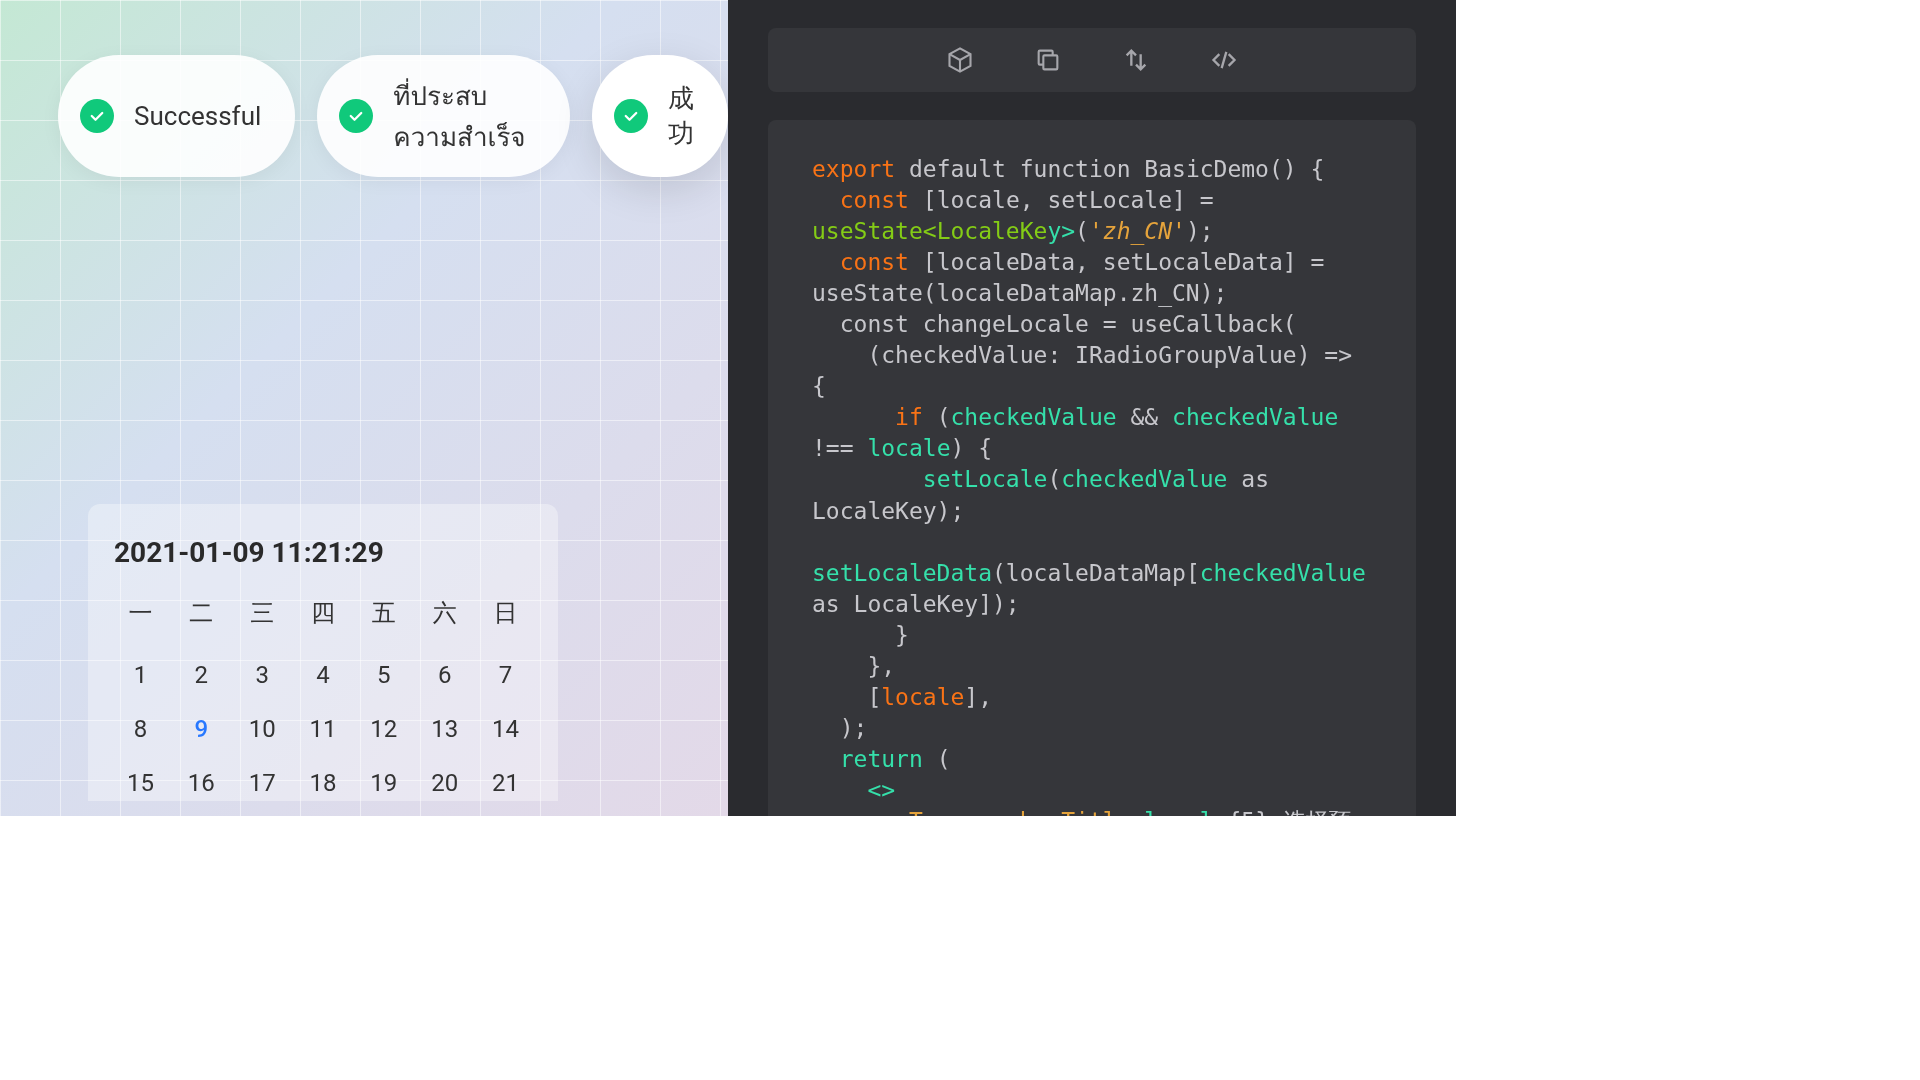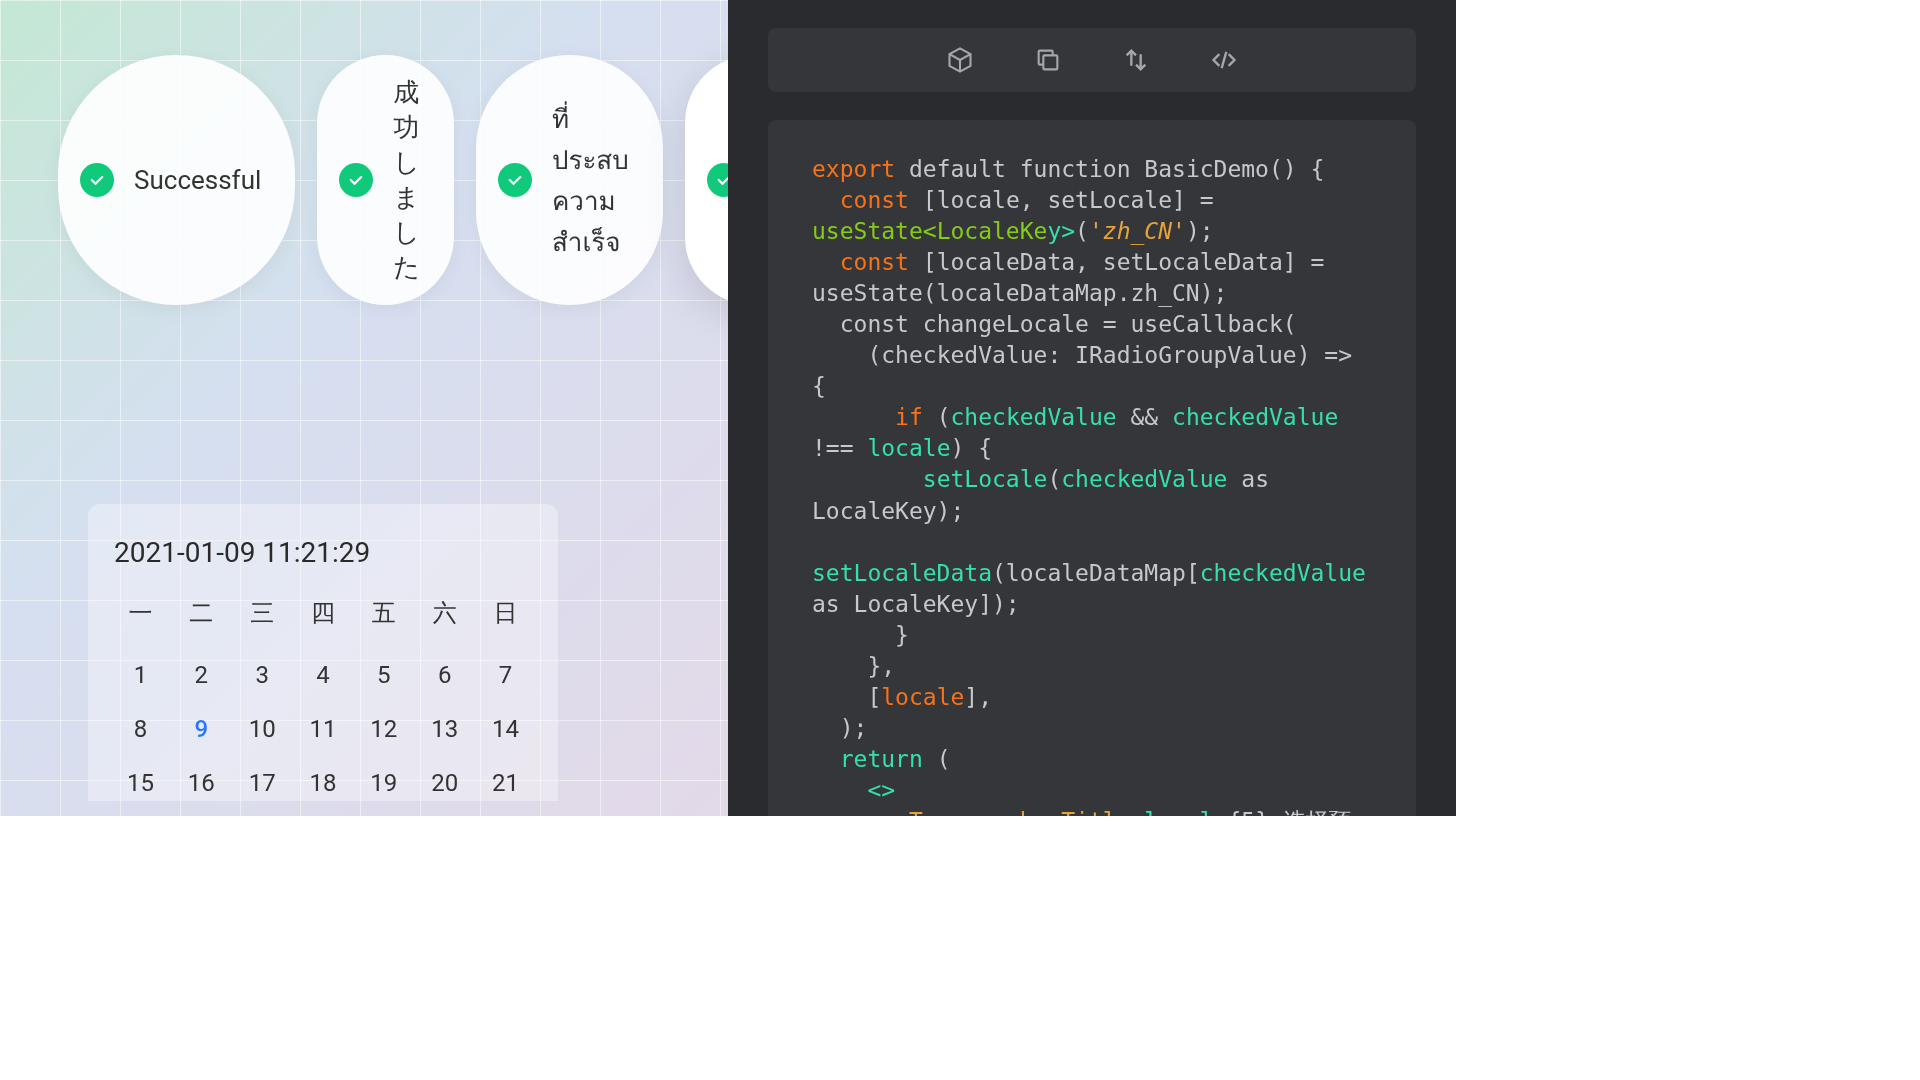--- a/index.html
+++ b/index.html
@@ -67,21 +67,21 @@
   position: absolute;
   left: 88px;
   top: 504px;
   width: 470px;
   background: rgba(255,255,255,0.35);
   border-radius: 12px 12px 0 0;
   padding: 32px 22px 0 22px;
 }
 .calendar-title {
   font-size: 28px;
-  font-weight: 400;
+  font-weight: 700;
   color: #2a2a2a;
   margin-bottom: 28px;
   padding-left: 4px;
 }
 .calendar-grid {
   display: grid;
   grid-template-columns: repeat(7, 1fr);
   text-align: center;
   row-gap: 18px;
   column-gap: 0;
@@ -157,28 +157,20 @@
   <div class="grid-overlay"></div>
 
   <div class="pills" id="pill-list">
       <div class="pill">
         <span class="check-icon">
     <svg viewBox="0 0 24 24" fill="none" stroke="#fff" stroke-width="3" stroke-linecap="round" stroke-linejoin="round">
             <polyline points="5 12 10 17 19 8"></polyline>
           </svg>
     </span>
         <span class="pill-text">Successful</span>
-      </div>
-      <div class="pill">
-        <span class="check-icon">
-    <svg viewBox="0 0 24 24" fill="none" stroke="#fff" stroke-width="3" stroke-linecap="round" stroke-linejoin="round">
-            <polyline points="5 12 10 17 19 8"></polyline>
-          </svg>
-    </span>
-        <span class="pill-text">成功しました</span>
       </div>
       <div class="pill">
         <span class="check-icon">
     <svg viewBox="0 0 24 24" fill="none" stroke="#fff" stroke-width="3" stroke-linecap="round" stroke-linejoin="round">
             <polyline points="5 12 10 17 19 8"></polyline>
           </svg>
     </span>
         <span class="pill-text">ที่ประสบความสำเร็จ</span>
       </div>
       <div class="pill active">

